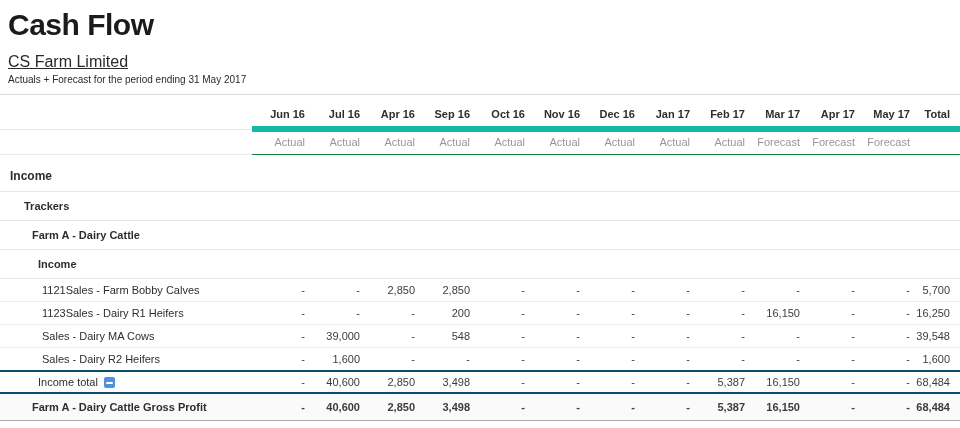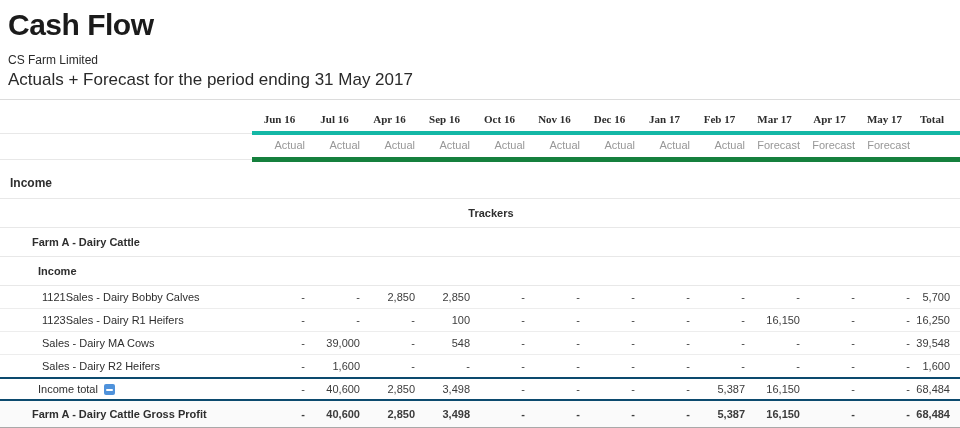--- a/index.html
+++ b/index.html
@@ -8,37 +8,36 @@
     background: #ffffff;
     font-family: "Liberation Sans", "DejaVu Sans", sans-serif;
     color: #333;
     overflow: hidden;
   }
   .page-header { padding: 8px 2px 0 8px; }
   .report-title {
     font-size: 30px; font-weight: 700; color: #1b1b1b;
     letter-spacing: -0.5px; margin-bottom: 11px;
   }
-  .company-name { font-size: 12px; color: #2a2a2a; margin-bottom: 3px; }
-  .report-subtitle { font-size: 17px; color: #2a2a2a; margin-bottom: 9px; }
+  .company-name { font-size: 16px; color: #2a2a2a; margin-bottom: 3px; text-decoration: underline; }
+  .report-subtitle { font-size: 10px; color: #2a2a2a; margin-bottom: 9px; }
   .header-divider { height: 1px; background: #dcdcdc; width: 100%; }
 
   table.report {
     width: 100%; border-collapse: collapse; table-layout: fixed;
     font-size: 11px;
   }
   th.month-cell {
-    font-weight: 700; color: #2e2e2e; 
-    padding: 13px 2px 6px; border-bottom: 4px solid #14b8a6;
+    font-weight: 700; color: #2e2e2e; text-align: right;
+    padding: 13px 2px 6px; border-bottom: 6px solid #14b8a6;
     white-space: nowrap;
-    font-family: Liberation Serif, serif;
   }
   th.sub-cell {
     font-weight: 400; color: #979797; text-align: right;
-    padding: 4px 2px 6px; border-bottom: 5px solid #15803d;
+    padding: 4px 2px 6px; border-bottom: 1px solid #15803d;
     white-space: nowrap;
   }
   th.label-col-head { border-bottom: 1px solid #e8e8e8; }
   td { white-space: nowrap; overflow: hidden; }
   td.value-cell { text-align: right; padding: 5px 2px; color: #3c3c3c; }
   td.label-cell { padding: 5px 2px 5px 26px; color: #2e2e2e; }
 
   tr.row-section td {
     font-weight: 700; padding-top: 8px; padding-bottom: 8px;
     border-bottom: 1px solid #e8e8e8; color: #2e2e2e;
@@ -47,21 +46,21 @@
   tr.row-data td { border-bottom: 1px solid #ededed; }
   tr.row-total td { padding-top: 4px; padding-bottom: 4px; }
   tr.row-grand td {
     font-weight: 700; background: #fafafa;
     padding-top: 7px; padding-bottom: 7px;
     border-bottom: 1px solid #a9a9a9;
   }
   tr.before-strong td { border-bottom: 2px solid #0c4a6e; }
 
   .lv0 { padding-left: 10px !important; }
-  .lv1 { padding-left: 24px !important; text-align: center; }
+  .lv1 { padding-left: 24px !important; }
   .lv2 { padding-left: 32px !important; }
   .lv3 { padding-left: 38px !important; }
   .lv4 { padding-left: 42px !important; }
   .col-total-pad { padding-right: 10px !important; }
 
   .collapse-icon {
     display: inline-block; width: 11px; height: 11px;
     background: #4f92db; border-radius: 2px;
     position: relative; vertical-align: -2px; margin-left: 6px;
     cursor: pointer;
@@ -139,41 +138,41 @@
       <tr class="row-section">
         <td class="label-cell lv1" colspan="14"><span>Trackers</span></td>
       </tr>
       <tr class="row-section">
         <td class="label-cell lv2" colspan="14"><span>Farm A - Dairy Cattle</span></td>
       </tr>
       <tr class="row-section">
         <td class="label-cell lv3" colspan="14"><span>Income</span></td>
       </tr>
       <tr class="row-data">
-        <td class="label-cell lv4"><span>1121Sales - Dairy Bobby Calves</span></td>
+        <td class="label-cell lv4"><span>1121Sales - Farm Bobby Calves</span></td>
         <td class="value-cell">-</td>
         <td class="value-cell">-</td>
         <td class="value-cell">2,850</td>
         <td class="value-cell">2,850</td>
         <td class="value-cell">-</td>
         <td class="value-cell">-</td>
         <td class="value-cell">-</td>
         <td class="value-cell">-</td>
         <td class="value-cell">-</td>
         <td class="value-cell">-</td>
         <td class="value-cell">-</td>
         <td class="value-cell">-</td>
         <td class="value-cell col-total-pad">5,700</td>
       </tr>
       <tr class="row-data">
         <td class="label-cell lv4"><span>1123Sales - Dairy R1 Heifers</span></td>
         <td class="value-cell">-</td>
         <td class="value-cell">-</td>
         <td class="value-cell">-</td>
-        <td class="value-cell">100</td>
+        <td class="value-cell">200</td>
         <td class="value-cell">-</td>
         <td class="value-cell">-</td>
         <td class="value-cell">-</td>
         <td class="value-cell">-</td>
         <td class="value-cell">-</td>
         <td class="value-cell">16,150</td>
         <td class="value-cell">-</td>
         <td class="value-cell">-</td>
         <td class="value-cell col-total-pad">16,250</td>
       </tr>

